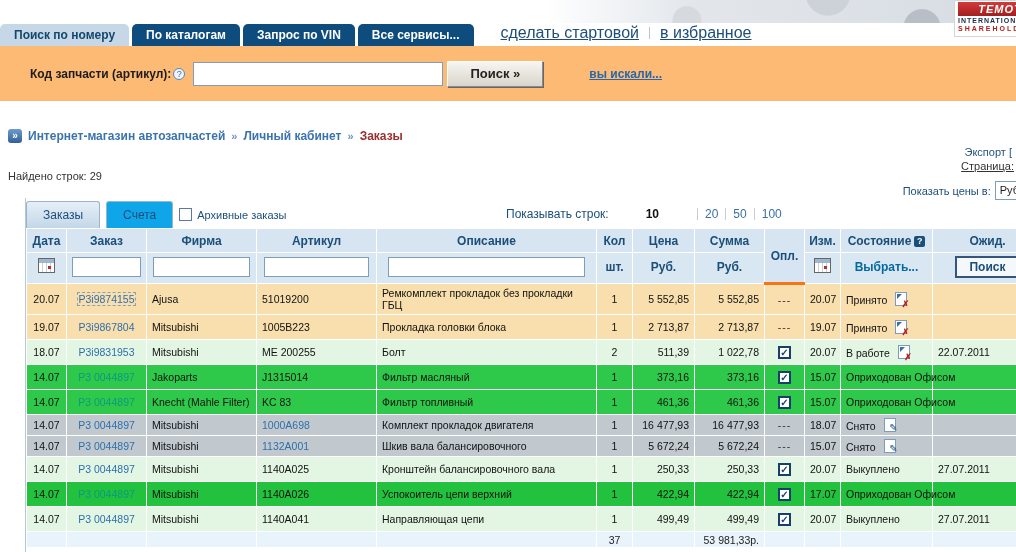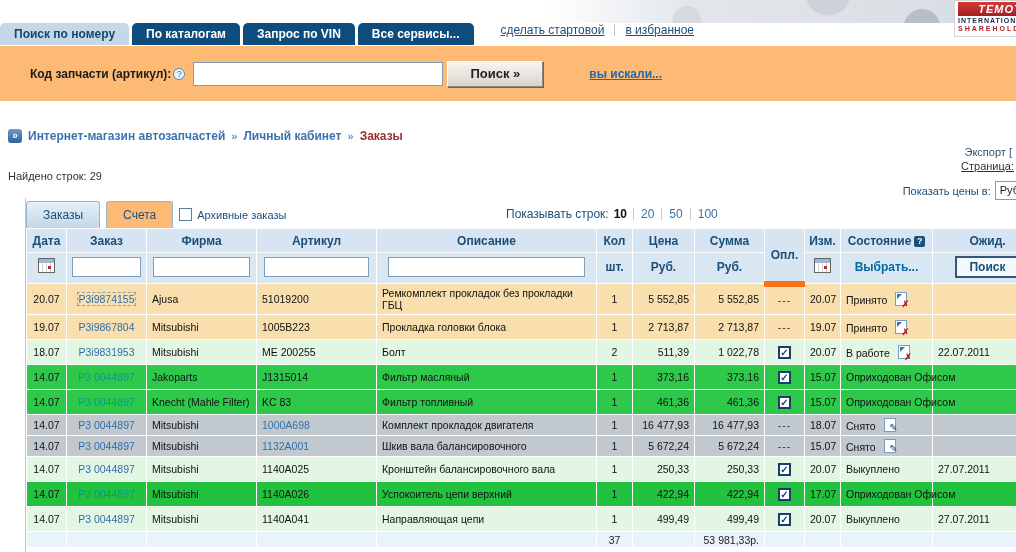--- a/index.html
+++ b/index.html
@@ -15,26 +15,26 @@
       radial-gradient(circle at 30% 90%, #d6dade 0 14px, transparent 15px),
       linear-gradient(90deg, #fff, #e3e7ec 30%, #d7dce2); }
   .logo { position: absolute; right: -30px; top: 0; width: 92px; height: 37px; background: #fff;
     border: 1px solid #d5d5d5; padding: 1px 3px; z-index: 5; }
   .logo-top { background: linear-gradient(180deg,#d33a3a,#a31f1f); color: #fff; font-style: italic;
     font-weight: bold; font-size: 11px; text-align: center; height: 14px; line-height: 14px; letter-spacing: 1px; }
   .logo-mid { color: #1a2a4a; font-weight: bold; font-size: 7px; letter-spacing: 1px; margin-top: 1px; }
   .logo-bot { color: #b02020; font-weight: bold; font-size: 7px; letter-spacing: 2px; margin-top: 1px; }
 
   
-  .navbar { display: flex; align-items: flex-start; height: 23px; padding-left: 0; background: #fff; }
+  .navbar { display: flex; align-items: center; height: 23px; padding-left: 0; background: #fff; }
   .ntab { font-size: 12px; font-weight: bold; padding: 4px 14px 4px; margin-right: 3px;
     border-radius: 5px 5px 0 0; background: #0e4c7d; color: #fff; cursor: pointer; }
   .ntab.active { background: #c6d8e7; color: #14476e; }
   .nav-links { display: flex; align-items: center; margin-left: 14px; gap: 0; padding-bottom: 4px; }
-  .nav-link { font-size: 12px; color: #1d4d7a; text-decoration: underline; padding: 0 10px; cursor: pointer; }
+  .nav-link { font-size: 16px; color: #1d4d7a; text-decoration: underline; padding: 0 10px; cursor: pointer; }
   .nav-sep { width: 1px; height: 12px; background: #b9c6d2; }
 
   
   .search-band { background: #fdba74; height: 55px; display: flex; align-items: center; padding-left: 30px; }
   .search-label { font-size: 12px; font-weight: bold; color: #1c1c1c; }
   .help-q { display: inline-block; width: 12px; height: 12px; border: 1px solid #5588bb; border-radius: 50%;
     color: #3a6ea5; font-size: 9px; text-align: center; line-height: 11px; vertical-align: super; margin-left: 2px; background: #eef4fa; }
   .search-input { width: 250px; height: 24px; border: 1px solid #7f9db9; margin-left: 8px; padding: 2px 5px; font-size: 12px; }
   .search-btn { margin-left: 4px; width: 96px; height: 26px; font-size: 13px; font-weight: bold; color: #222;
     background: linear-gradient(180deg,#f7f5f0,#d9d5cc); border: 1px solid #8a8a8a;
@@ -55,26 +55,26 @@
   .found-rows { margin: 12px 0 0 8px; font-size: 11px; color: #333; }
   .page-abs { position: absolute; right: 2px; top: 160px; font-size: 11px; color: #333; text-decoration: underline; }
   .currency-abs { position: absolute; right: -16px; top: 181px; font-size: 11px; color: #1c4e7d; display: flex; align-items: center; }
   .currency-sel { border: 1px solid #7f9db9; background: #fff; height: 19px; padding: 2px 12px 2px 4px;
     margin-left: 4px; font-size: 11px; color: #222; cursor: pointer; }
 
   
   .content { margin-left: 25px; position: relative; }
   .subtabs-row { display: flex; align-items: flex-end; margin-top: 16px; height: 30px; position: relative; }
   .stab { font-size: 12px; color: #1c4e7d; padding: 6px 16px; border: 1px solid #9ab4cc; border-bottom: none;
-    border-radius: 3px 3px 0 0; margin-right: 6px; cursor: pointer; background: #fdba74; }
+    border-radius: 3px 3px 0 0; margin-right: 6px; cursor: pointer; background: #0ea5e9; }
   .stab.active { background: linear-gradient(180deg,#e6eff7,#c3d7e8); }
   .archive-wrap { display: flex; align-items: center; margin-bottom: 7px; }
   .cb-empty { width: 13px; height: 13px; border: 1px solid #5a7ba0; background: #fff; }
   .archive-label { font-size: 11px; color: #1c4e7d; margin-left: 5px; }
-  .rpp { position: absolute; left: 480px; bottom: 7px; font-size: 12px; color: #1b4e79; display: flex; align-items: flex-start; }
+  .rpp { position: absolute; left: 480px; bottom: 7px; font-size: 12px; color: #1b4e79; display: flex; align-items: flex-start; gap: 32px; }
   .rpp-current { font-weight: bold; color: #111; margin-left: 5px; }
   .rpp-opt { color: #3a70a8; cursor: pointer; padding: 0 7px; }
   .rpp-sep { width: 1px; height: 12px; background: #c6cdd4; }
 
   
   table.orders { border-collapse: collapse; table-layout: fixed; width: 1016px; }
   table.orders td, table.orders th { border: 1px solid #fff; overflow: hidden; }
   th.hl { background: #d6e5f1; color: #1b4e79; font-size: 12px; font-weight: bold; text-align: center;
     padding: 5px 2px 4px; border-bottom: 1px solid #c3d6e6; }
   td.hf { background: #d9e7f3; text-align: center; padding: 3px 2px 5px; color: #1b4e79; font-size: 12px; font-weight: bold; }
@@ -219,21 +219,21 @@
       <thead>
         <tr>
           <th class="hl"><span>Дата</span></th>
           <th class="hl"><span>Заказ</span></th>
           <th class="hl"><span>Фирма</span></th>
           <th class="hl"><span>Артикул</span></th>
           <th class="hl"><span>Описание</span></th>
           <th class="hl"><span>Кол</span></th>
           <th class="hl"><span>Цена</span></th>
           <th class="hl"><span>Сумма</span></th>
-          <th class="hl" rowspan="2" style="border-bottom:6px solid #f97316;"><span>Опл.</span></th>
+          <th class="hl" rowspan="2" style="border-bottom:3px solid #f97316;"><span>Опл.</span></th>
           <th class="hl"><span>Изм.</span></th>
           <th class="hl"><span>Состояние</span><span class="help-sq">?</span></th>
           <th class="hl"><span>Ожид.</span></th>
         </tr>
         <tr>
           <td class="hf"><span class="cal"></span></td>
           <td class="hf"><input class="filter-input" style=""></td>
           <td class="hf"><input class="filter-input" style=""></td>
           <td class="hf"><input class="filter-input" style=""></td>
           <td class="hf"><input class="filter-input" style=""></td>

